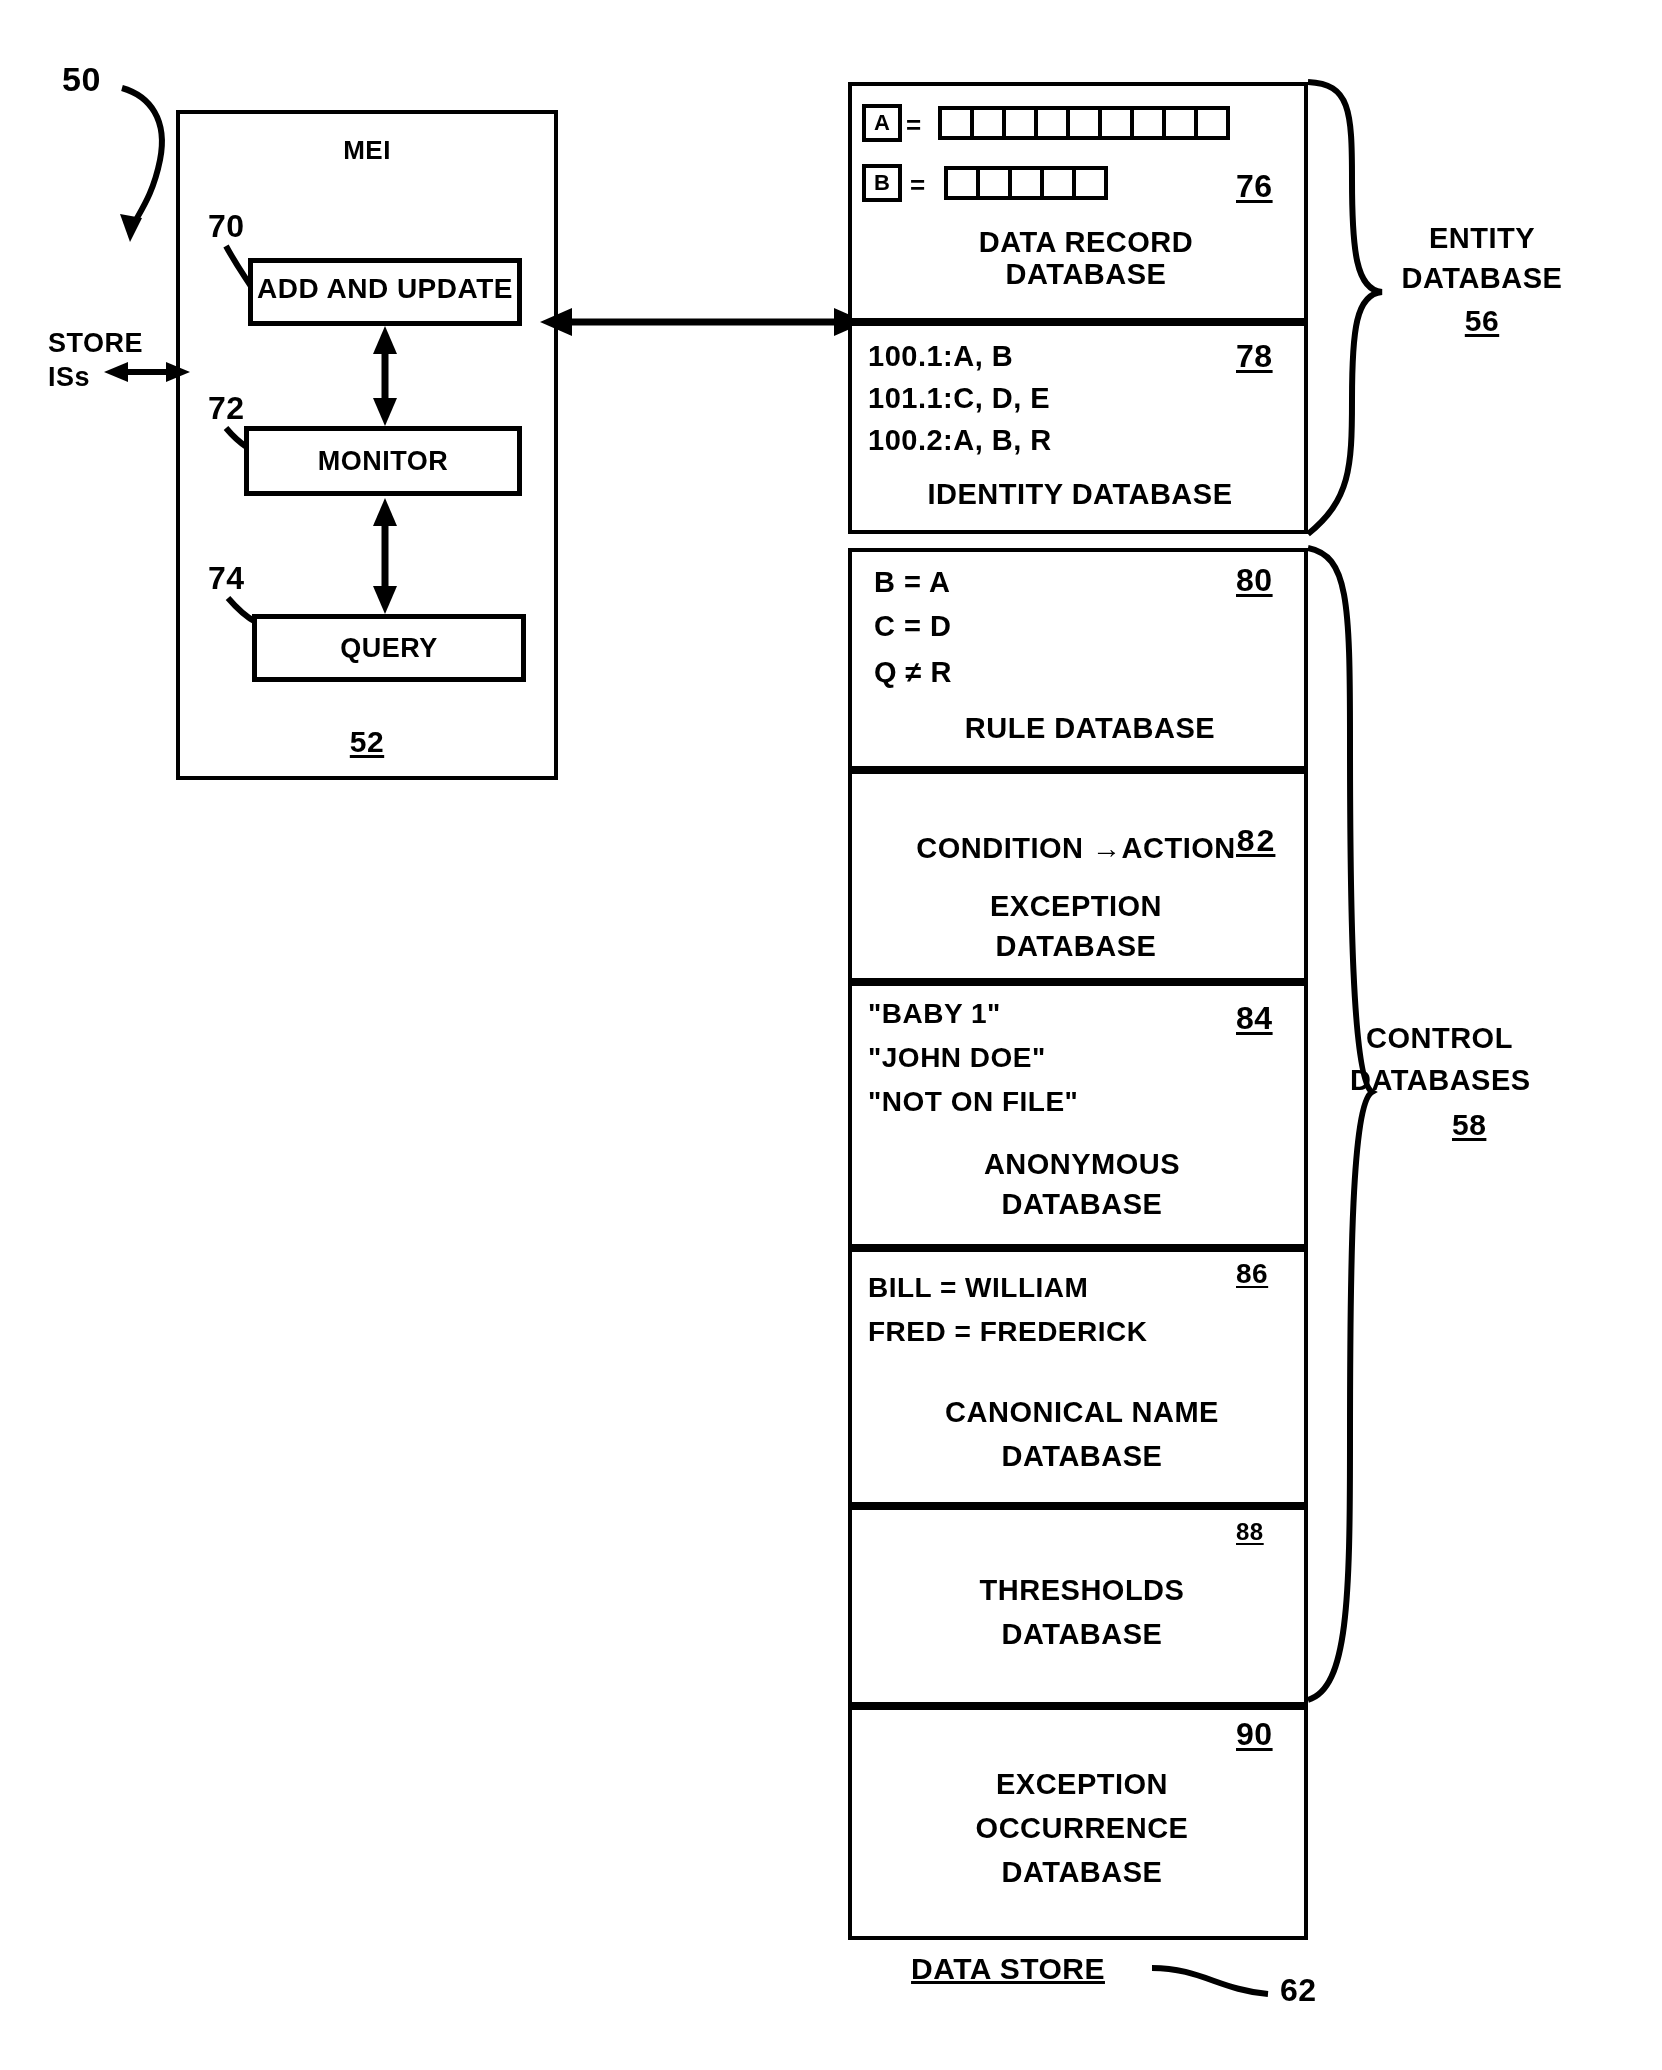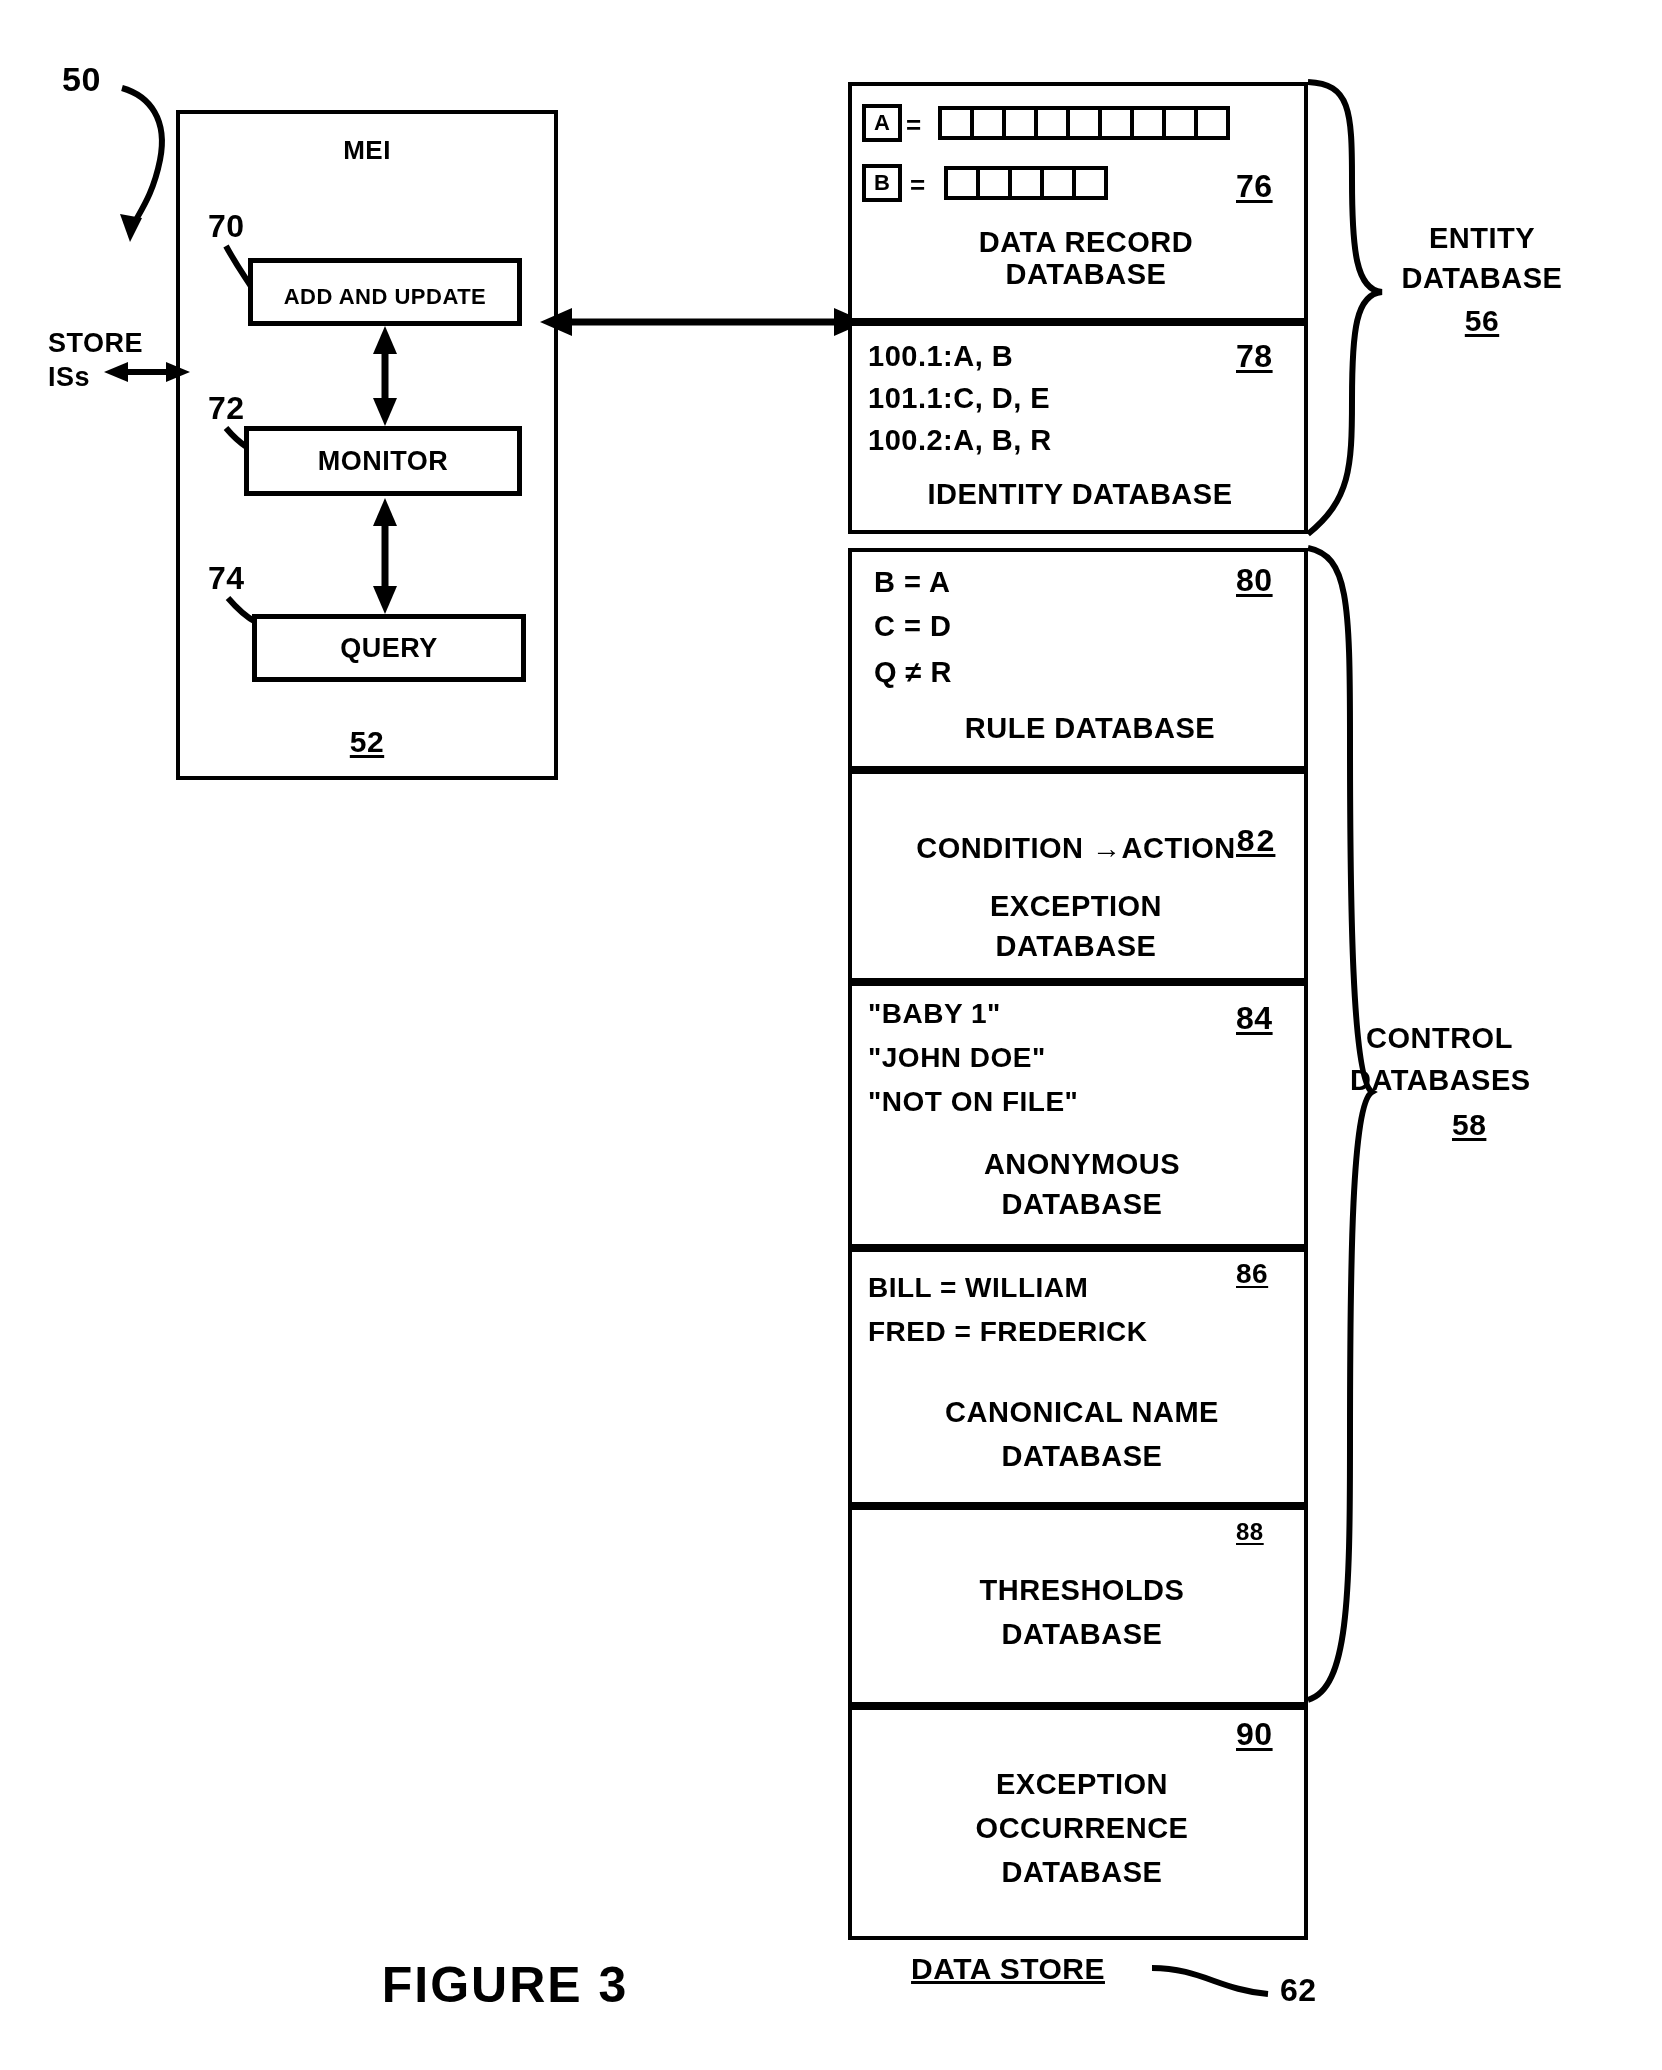--- a/index.html
+++ b/index.html
@@ -51,21 +51,21 @@
     <line x1="122" y1="372" x2="176" y2="372" stroke="#000" stroke-width="6"></line>
     <polygon points="104,372 128,362 128,382" fill="#000"></polygon>
     <polygon points="190,372 166,362 166,382" fill="#000"></polygon>
   </svg>
 
   <div class="t" style="left:208px;top:208px;font-size:32px;">70</div>
   <svg style="left:0;top:0;width:1662px;height:2070px;">
     <path d="M226,246 C238,268 246,278 252,288" stroke="#000" stroke-width="6" fill="none"></path>
   </svg>
   <div class="inner" style="left:248px;top:258px;width:274px;height:68px;"></div>
-  <div class="t ctr" style="left:385px;top:284px;font-size:22px;">ADD AND UPDATE</div>
+  <div class="t ctr" style="left:385px;top:273px;font-size:28px;">ADD AND UPDATE</div>
 
   <div class="t" style="left:208px;top:390px;font-size:32px;">72</div>
   <svg style="left:0;top:0;width:1662px;height:2070px;">
     <path d="M226,428 C236,440 242,444 248,448" stroke="#000" stroke-width="6" fill="none"></path>
   </svg>
   <div class="inner" style="left:244px;top:426px;width:278px;height:70px;"></div>
   <div class="t ctr" style="left:383px;top:446px;font-size:27px;">MONITOR</div>
 
   <div class="t" style="left:208px;top:560px;font-size:32px;">74</div>
   <svg style="left:0;top:0;width:1662px;height:2070px;">
@@ -185,15 +185,14 @@
   <div class="t" style="left:1366px;top:1022px;font-size:29px;">CONTROL</div>
   <div class="t" style="left:1350px;top:1064px;font-size:29px;">DATABASES</div>
   <div class="t u" style="left:1452px;top:1108px;font-size:30px;">58</div>
 
   <div class="t ctr" style="left:1008px;top:1952px;font-size:30px;text-decoration:underline;">DATA STORE</div>
   <svg style="left:0;top:0;width:1662px;height:2070px;">
     <path d="M1152,1968 C1200,1968 1220,1990 1268,1994" stroke="#000" stroke-width="6" fill="none"></path>
   </svg>
   <div class="t" style="left:1280px;top:1972px;font-size:32px;">62</div>
 
-  <div class="t ctr" style="left:505px;top:1956px;font-size:50px;letter-spacing:2px;">FIGURE 3</div>
 
 </div>
 
 </body></html>

